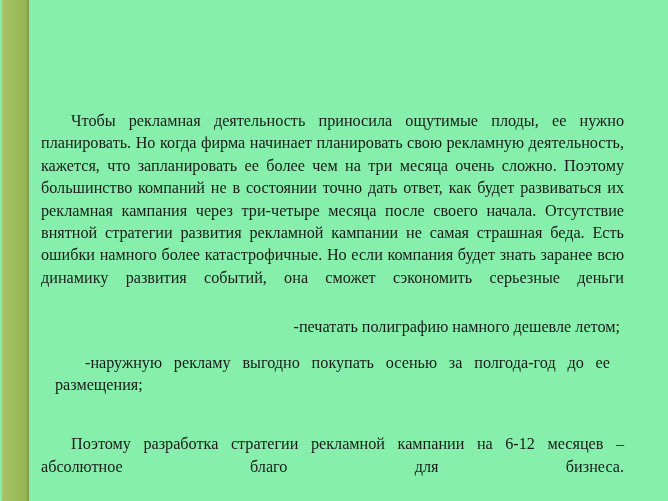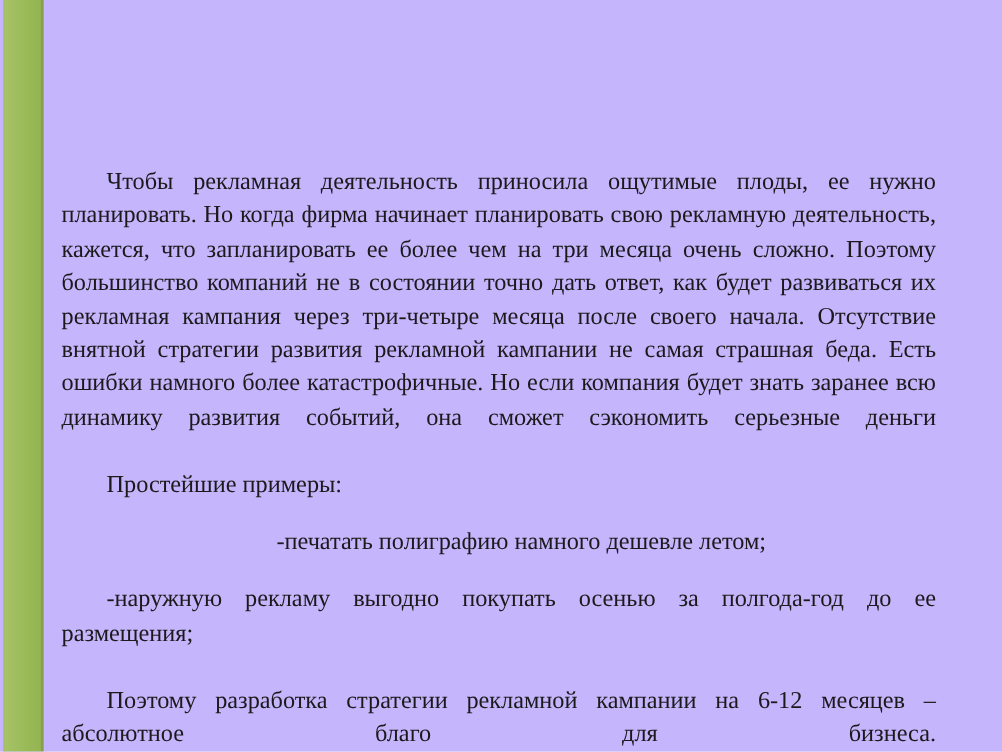--- a/index.html
+++ b/index.html
@@ -10,21 +10,21 @@
     width: 668px;
     height: 501px;
     background: #ffffff;
     font-family: "Liberation Serif", "DejaVu Serif", serif;
     overflow: hidden;
   }
   .slide {
     position: relative;
     width: 668px;
     height: 501px;
-    background: #c4b5fd;
+    background: #86efac;
     box-sizing: border-box;
   }
   
   .accent-bar {
     position: absolute;
     left: 2px;
     top: 0;
     width: 24px;
     height: 501px;
     background: #9cbc5a;
@@ -55,26 +55,26 @@
     margin: 0;
     text-indent: 30px;
     text-align: justify;
   }
   .para-nojustify {
     margin: 0;
     text-indent: 30px;
     text-align: left;
   }
   .bullet-line {
-    margin: 16px;
+    margin: 4px;
     text-indent: 30px;
-    text-align: center;
+    text-align: right;
   }
   .bullet-wrap {
-    margin: 0;
+    margin: 14px;
     text-indent: 30px;
     text-align: justify;
   }
   
   .justify-fix::after {
     content: "";
     display: inline-block;
     width: 100%;
     height: 0;
   }
@@ -85,21 +85,20 @@
 <div class="slide">
 
   <div class="accent-bar" style="background: rgb(156, 188, 90); border-right-color: rgb(134, 158, 78);">
     <div class="accent-bar-inner"></div>
   </div>
 
   <div class="body-text" style="color: rgb(26, 26, 26);">
 
     <p class="para justify-fix">Чтобы рекламная деятельность приносила ощутимые плоды, ее нужно планировать. Но когда фирма начинает планировать свою рекламную деятельность, кажется, что запланировать ее более чем на три месяца очень сложно. Поэтому большинство компаний не в состоянии точно дать ответ, как будет развиваться их рекламная кампания через три-четыре месяца после своего начала. Отсутствие внятной стратегии развития рекламной кампании не самая страшная беда. Есть ошибки намного более катастрофичные. Но если компания будет знать заранее всю динамику развития событий, она сможет сэкономить серьезные деньги</p>
 
-    <p class="para-nojustify">Простейшие примеры:</p>
 
     <p class="bullet-line">-печатать полиграфию намного дешевле летом;</p>
 
     <p class="bullet-wrap justify-fix">-наружную рекламу выгодно покупать осенью за полгода-год до ее размещения;</p>
 
 
     <p class="para justify-fix">Поэтому разработка стратегии рекламной кампании на 6-12 месяцев – абсолютное благо для бизнеса.</p>
 
   </div>
 

